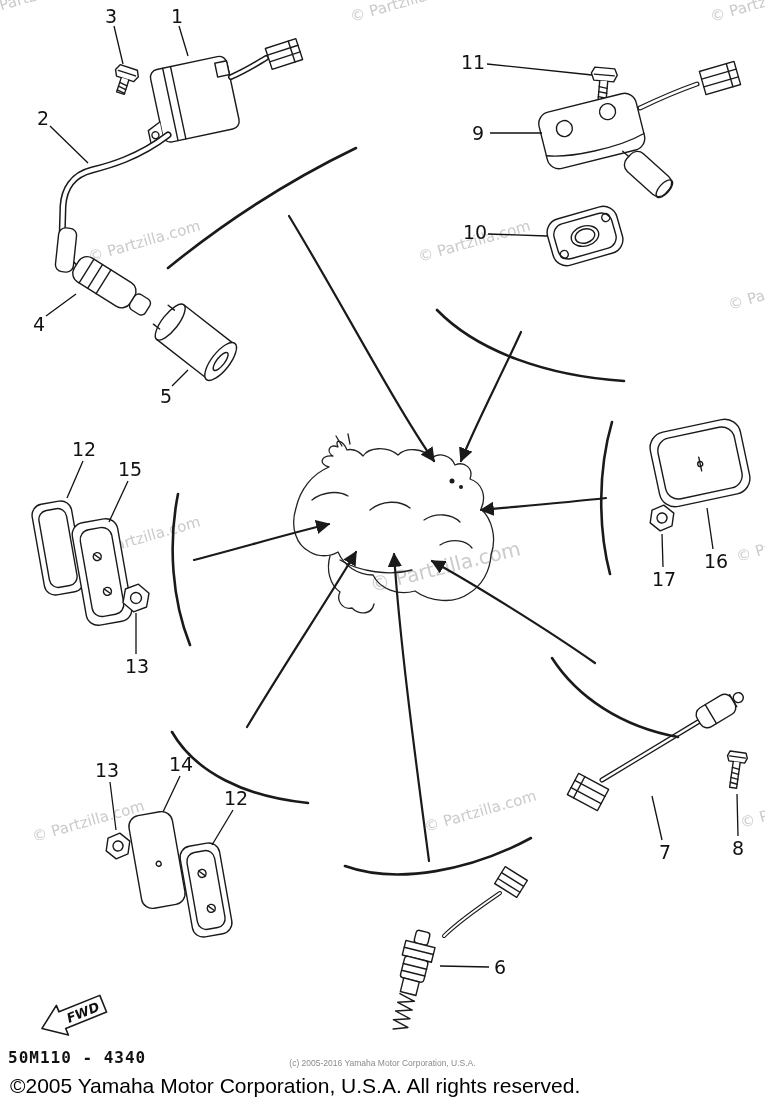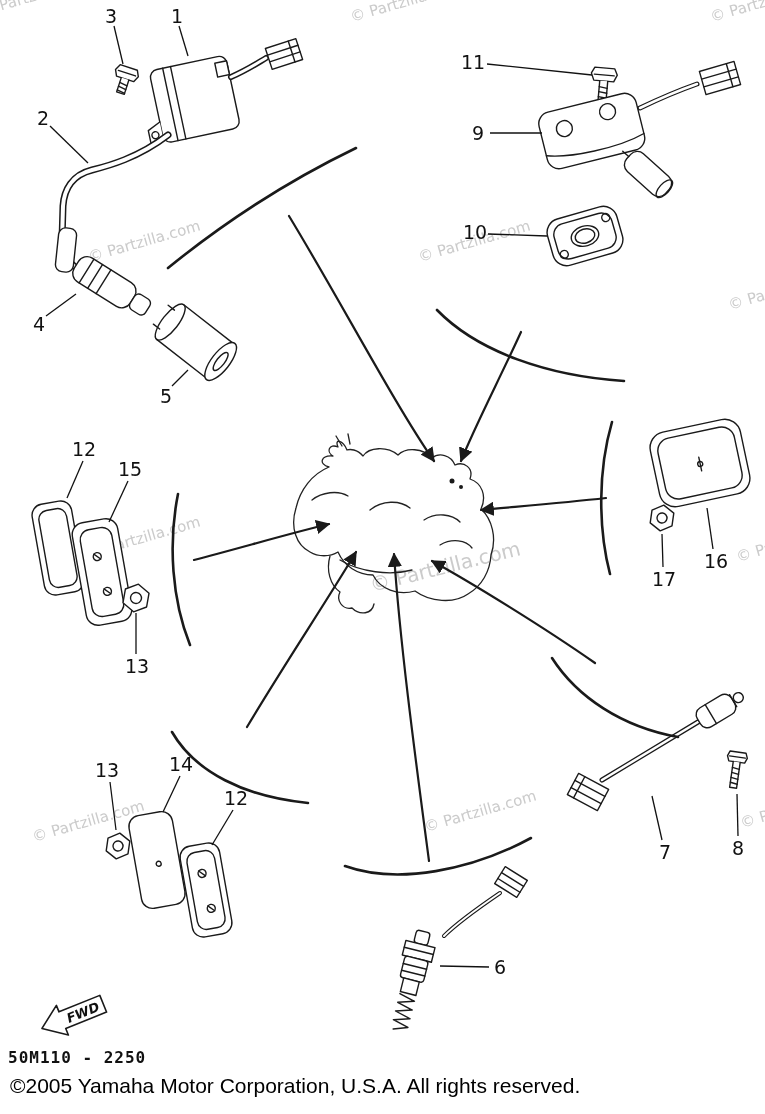--- a/index.html
+++ b/index.html
@@ -321,15 +321,16 @@
         <text x="236" y="798" text-anchor="middle" dominant-baseline="central">12</text>
         <line x1="662" y1="840" x2="652" y2="796" stroke="#111" stroke-width="1.3"></line>
         <text x="665" y="852" text-anchor="middle" dominant-baseline="central">7</text>
         <line x1="738" y1="836" x2="737" y2="794" stroke="#111" stroke-width="1.3"></line>
         <text x="738" y="848" text-anchor="middle" dominant-baseline="central">8</text>
         <line x1="489" y1="967" x2="440" y2="966" stroke="#111" stroke-width="1.3"></line>
         <text x="500" y="967" text-anchor="middle" dominant-baseline="central">6</text>
       </g>
   </svg>
 
-  <div class="footer-code">50M110 - 2250</div>
+  <div class="footer-code">50M110 - 4340</div>
+  <div class="footer-small">(c) 2005-2016 Yamaha Motor Corporation, U.S.A.</div>
   <div class="footer-main">©2005 Yamaha Motor Corporation, U.S.A. All rights reserved.</div>
 </div>
 
 </body></html>

